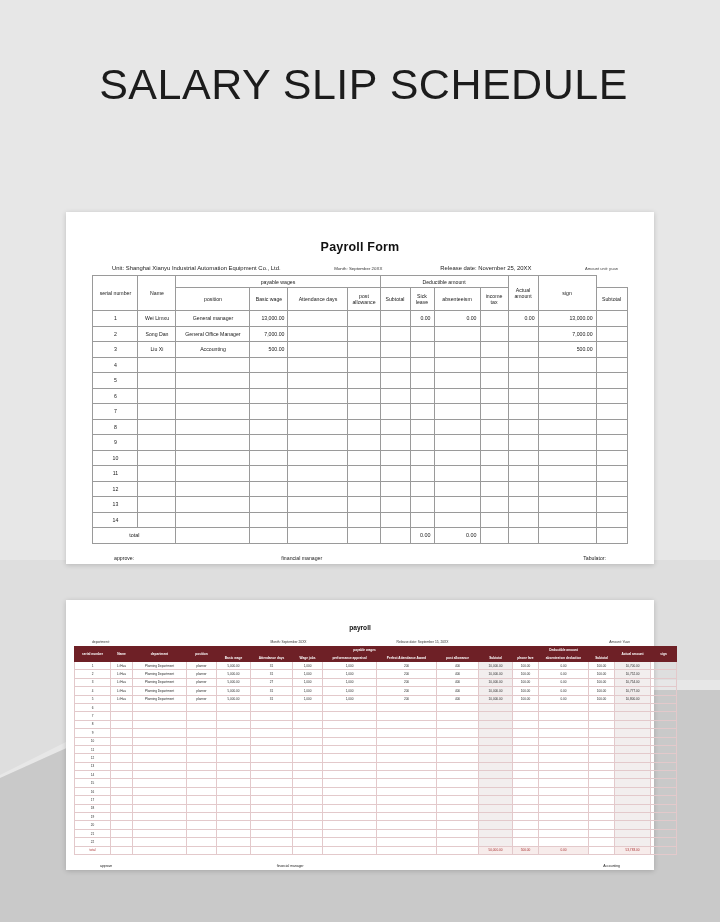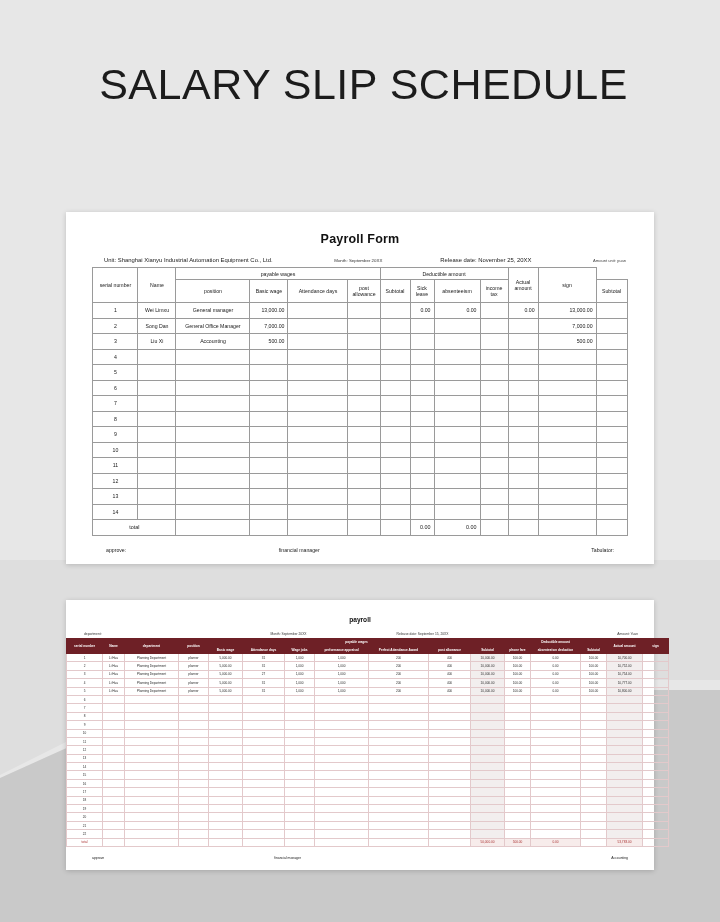--- a/index.html
+++ b/index.html
@@ -31,21 +31,21 @@
   #title .line{display:block;margin-left:7px;}
 
   
   .card{
     position:absolute;background:#fff;z-index:2;
     box-shadow:0 1px 5px rgba(0,0,0,.18);
   }
   #card1{left:66px;top:212px;width:588px;height:352px;}
   #card2{left:66px;top:600px;width:588px;height:270px;}
 
-  .sheet{padding:0;}
+  .sheet{padding:8px;}
 
   
   #card1 .doc-title{
     text-align:center;font-weight:bold;font-size:12.5px;color:#111;
     padding-top:20px;padding-bottom:11px;letter-spacing:.2px;
   }
   #card1 .meta{
     display:flex;align-items:baseline;
     padding:0 28px 4px 38px;font-size:5.6px;color:#222;white-space:nowrap;
   }

